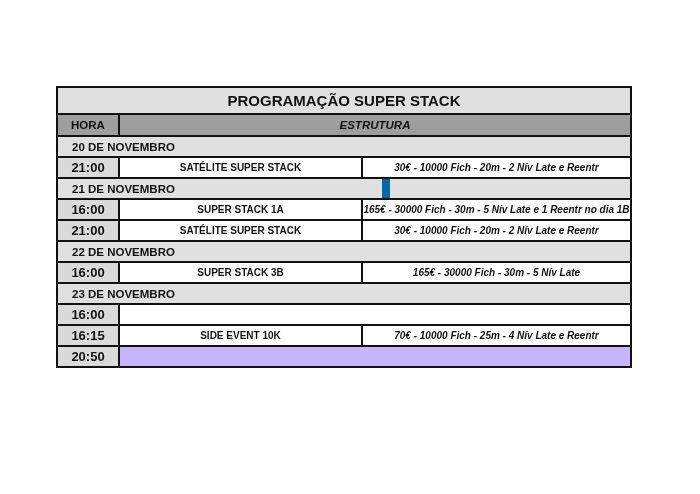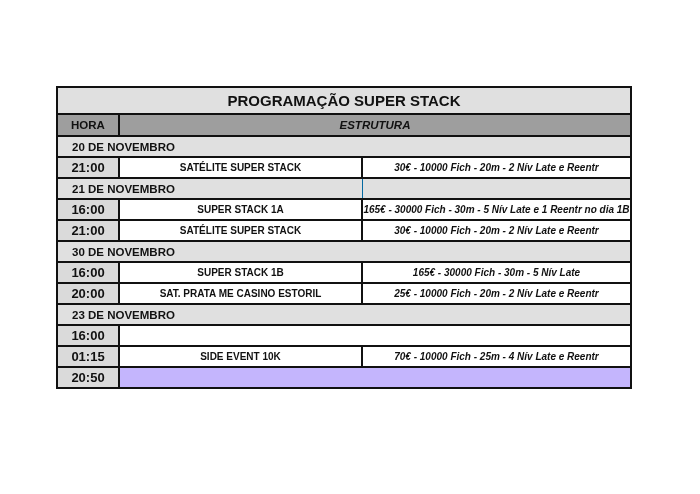--- a/index.html
+++ b/index.html
@@ -55,21 +55,21 @@
     .c-estrutura { flex: 1; font-style: italic; }
 
     .date-row { height: 21px; background: #e0e0e0; }
     .date-row .cell {
       justify-content: flex-start;
       padding-left: 14px;
       font-size: 11.5px;
       background: #e0e0e0;
     }
     .date-row .date-label { flex: 1; }
-    .date-row.split .date-label { width: 305px; flex: none; border-right: 1px solid #0369a1; }
+    .date-row.split .date-label { width: 332px; flex: none; border-right: 8px solid #0369a1; }
     .date-row.split .date-blank { flex: 1; padding-left: 0; }
 
     .event-row { height: 21px; }
     .event-row .c-hora {
       background: #dadada;
       font-size: 13px;
     }
     .event-row .c-evento,
     .event-row .c-estrutura {
       background: #ffffff;
@@ -108,42 +108,37 @@
     <div class="cell c-evento">SUPER STACK 1A</div>
     <div class="cell c-estrutura">165€ - 30000 Fich - 30m - 5 Nív Late e 1 Reentr no dia 1B</div>
   </div>
   <div class="row event-row">
     <div class="cell c-hora">21:00</div>
     <div class="cell c-evento">SATÉLITE SUPER STACK</div>
     <div class="cell c-estrutura">30€ - 10000 Fich - 20m - 2 Nív Late e Reentr</div>
   </div>
 
   <div class="row date-row">
-    <div class="cell date-label">30 DE NOVEMBRO</div>
+    <div class="cell date-label">22 DE NOVEMBRO</div>
   </div>
   <div class="row event-row">
     <div class="cell c-hora">16:00</div>
-    <div class="cell c-evento">SUPER STACK 1B</div>
+    <div class="cell c-evento">SUPER STACK 3B</div>
     <div class="cell c-estrutura">165€ - 30000 Fich - 30m - 5 Nív Late</div>
-  </div>
-  <div class="row event-row">
-    <div class="cell c-hora">20:00</div>
-    <div class="cell c-evento">SAT. PRATA ME CASINO ESTORIL</div>
-    <div class="cell c-estrutura">25€ - 10000 Fich - 20m - 2 Nív Late e Reentr</div>
   </div>
 
   <div class="row date-row">
     <div class="cell date-label">23 DE NOVEMBRO</div>
   </div>
   <div class="row event-row">
     <div class="cell c-hora">16:00</div>
     <div class="cell c-estrutura"></div>
   </div>
   <div class="row event-row">
-    <div class="cell c-hora">01:15</div>
+    <div class="cell c-hora">16:15</div>
     <div class="cell c-evento">SIDE EVENT 10K</div>
     <div class="cell c-estrutura">70€ - 10000 Fich - 25m - 4 Nív Late e Reentr</div>
   </div>
   <div class="row event-row">
     <div class="cell c-hora">20:50</div>
   </div>
 
 </div>
 
 </body></html>

